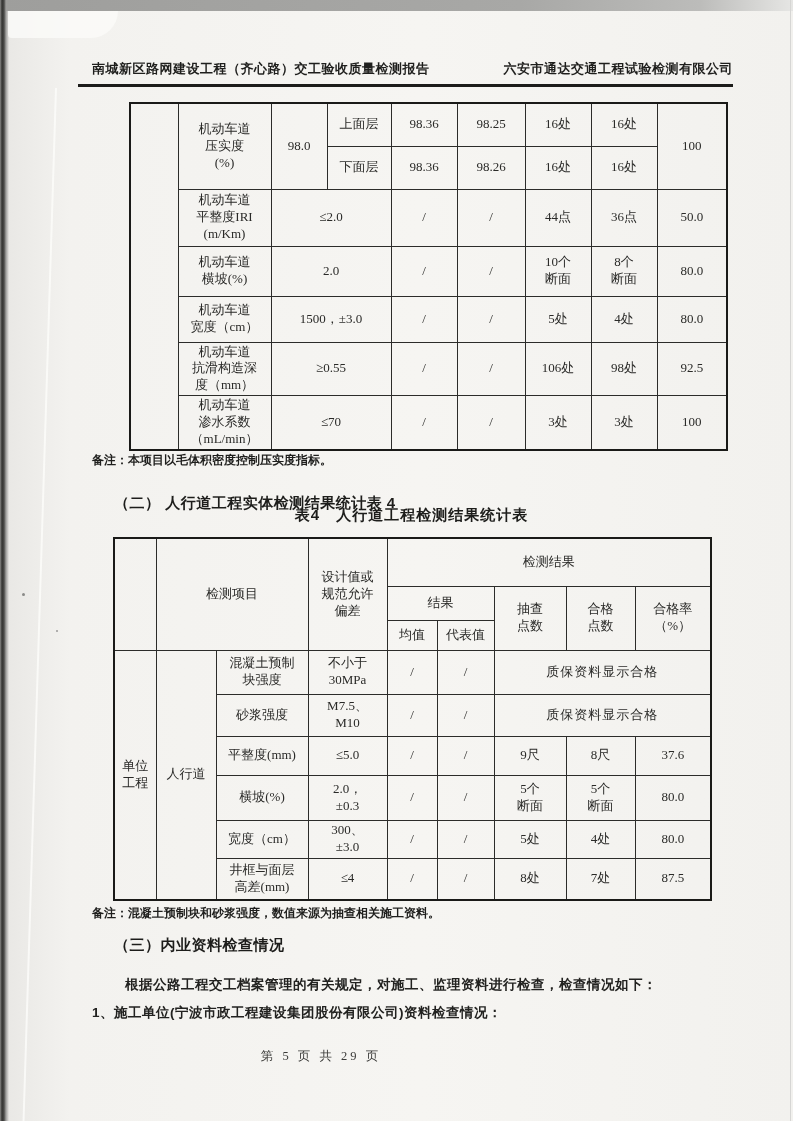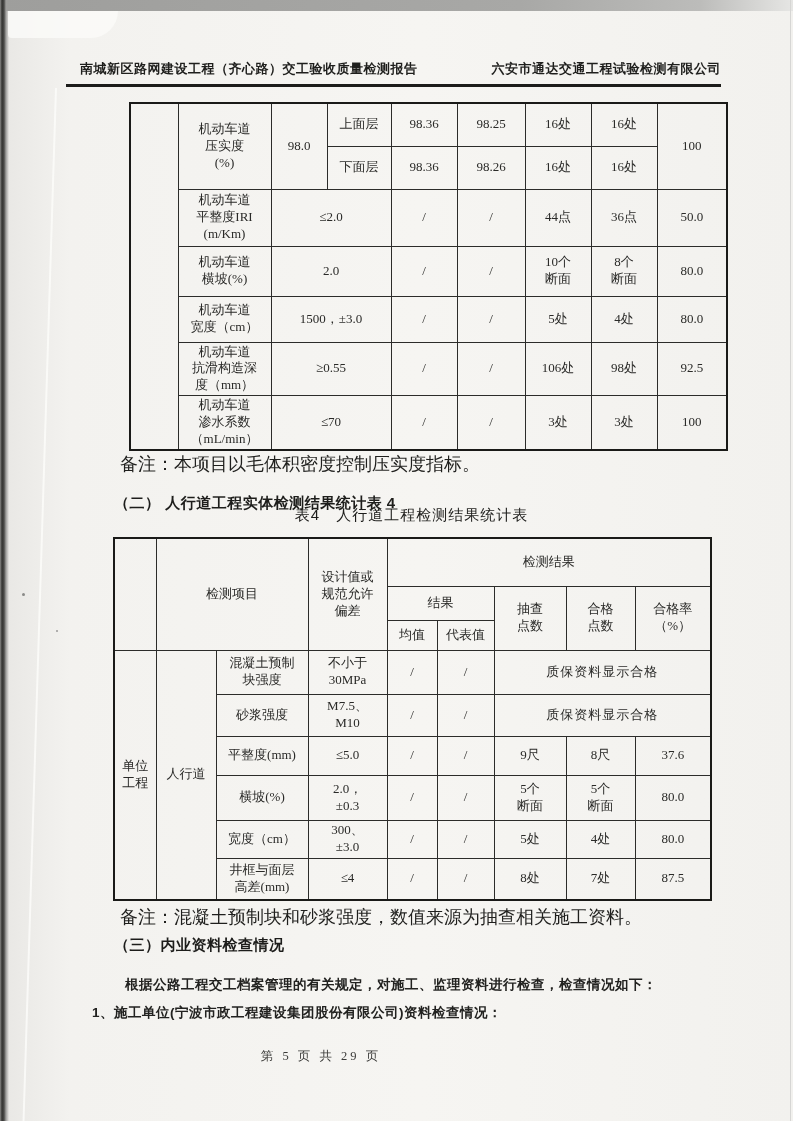--- a/index.html
+++ b/index.html
@@ -30,21 +30,21 @@
     transform: rotate(1.8deg); transform-origin: top center;
   }
   .page-right-edge {
     position: absolute; right: 2px; top: 0; width: 1px; height: 1121px; background: #d6d6d4;
   }
   .ink-speck { position: absolute; left: 22px; top: 593px; width: 3px; height: 3px; background: #8a8a88; border-radius: 50%; }
   .ink-speck2 { position: absolute; left: 56px; top: 630px; width: 2px; height: 2px; background: #9a9a98; border-radius: 50%; }
 
   
   .report-header {
-    position: absolute; left: 66px; top: 60px; width: 655px;
+    position: absolute; left: 78px; top: 60px; width: 655px;
   }
   .report-header .line {
     display: flex; justify-content: space-between; align-items: flex-end;
     padding: 0 0 6px 14px;
   }
   .report-header .h-text {
     font-family: "Liberation Sans", "DejaVu Sans", sans-serif;
     font-size: 13px; font-weight: bold; color: #1f1f1d; letter-spacing: .5px;
   }
   .header-rule { height: 3px; background: #1c1c1a; }
@@ -62,37 +62,36 @@
   }
   table.doc-table { border: 2px solid #1a1a18; }
   #table1 { left: 129px; top: 102px; width: 597px; }
   #table2 { left: 113px; top: 537px; width: 597px; }
   .qa-cell { letter-spacing: 1px; }
   .unit-cell { line-height: 2.2; margin-top: 43px; }
 
   
   .note {
     position: absolute; left: 92px; width: 620px;
-    font-size: 18px; font-weight: 400; color: #1f1f1d;
+    font-size: 12px; font-weight: 700; color: #1f1f1d;
     font-family: "Liberation Sans", "DejaVu Sans", sans-serif;
-    margin-left: 28px;
   }
   #note1 { top: 452px; }
   #note2 { top: 905px; }
   .section-heading {
     position: absolute; left: 114px; width: 560px;
     font-size: 15px; font-weight: bold; color: #1d1d1b;
     font-family: "Liberation Sans", "DejaVu Sans", sans-serif;
     letter-spacing: .5px;
   }
   #section2 { top: 478px; margin-top: 16px; }
   #section3 { top: 936px; }
   .table-title {
     position: absolute; left: 113px; top: 506px; width: 597px;
-    text-align: center; font-size: 15px; font-weight: normal; color: #1d1d1b;
+    text-align: center; font-size: 15px; font-weight: bold; color: #1d1d1b;
     font-family: "Liberation Sans", "DejaVu Sans", sans-serif;
     letter-spacing: 1px;
   }
   .para {
     position: absolute; left: 92px; width: 630px;
     font-size: 13.5px; color: #222220; letter-spacing: .5px;
   }
   #para1 { top: 976px; padding-left: 33px; font-weight: bold; }
   #para2 { top: 1004px; font-weight: bold; font-family: "Liberation Sans", "DejaVu Sans", sans-serif; }
   .page-footer {

